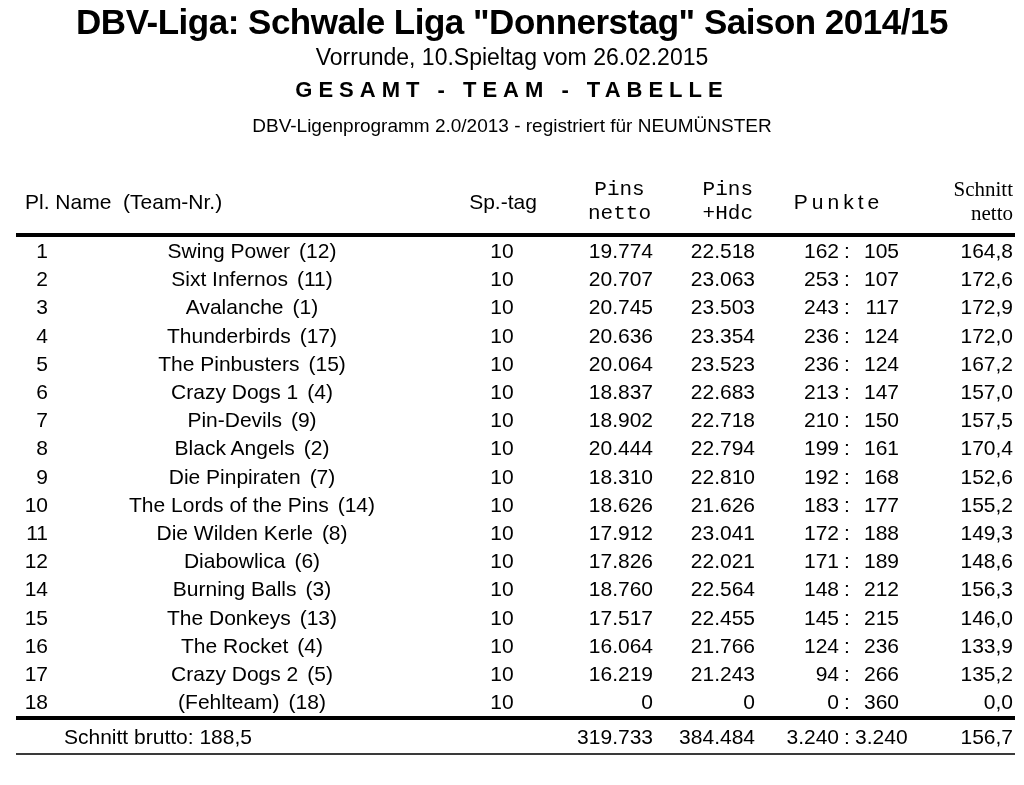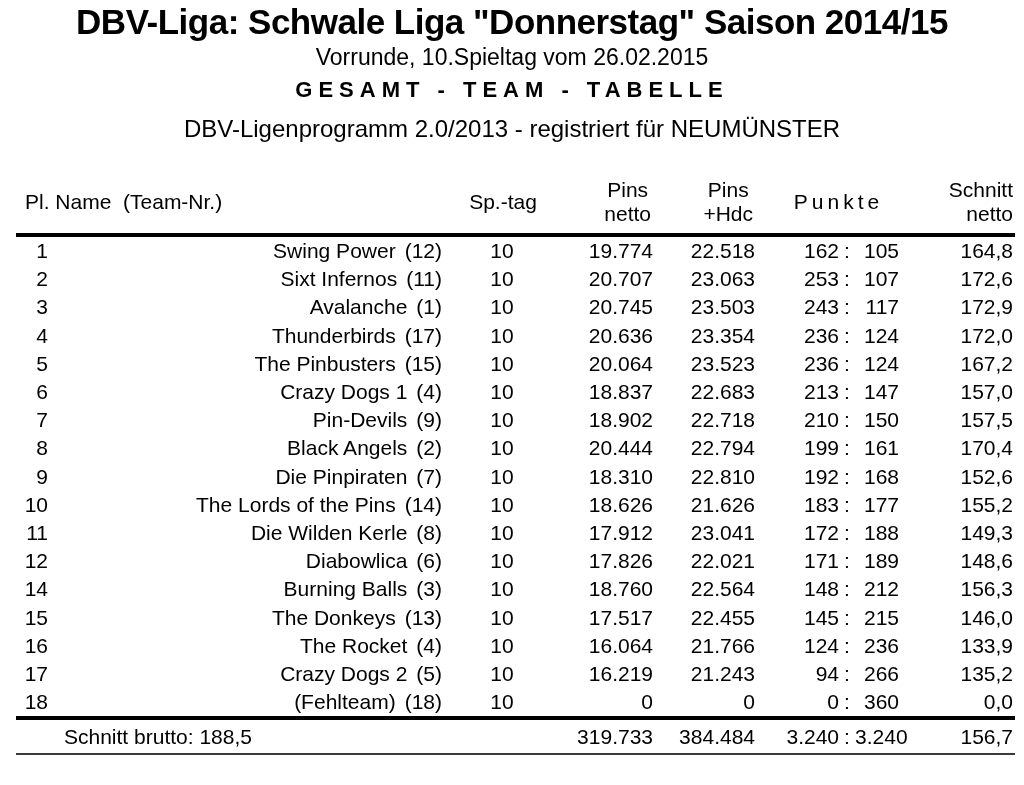--- a/index.html
+++ b/index.html
@@ -27,21 +27,21 @@
     font-size: 23px;
   }
   .doc-section-title {
     top: 77px;
     font-size: 22px;
     font-weight: bold;
     letter-spacing: 6px;
   }
   .doc-program {
     top: 115px;
-    font-size: 24px;
+    font-size: 19px;
   }
 
   table.league {
     position: absolute;
     top: 170px;
     left: 16px;
     width: 999px;
     border-collapse: collapse;
     table-layout: fixed;
     font-size: 21px;
@@ -52,27 +52,27 @@
     height: 63px;
     vertical-align: middle;
     border-bottom: 4px solid #000;
     line-height: 1.1;
   }
   th.h-plname { text-align: left; padding-left: 9px; white-space: pre; }
   th.h-sptag  { text-align: center; padding-left: 12px; }
   th.h-pnetto { text-align: right; padding-right: 6px; }
   th.h-phdc   { text-align: right; padding-right: 7px; }
   th.h-punkte { text-align: center; padding-left: 12px; letter-spacing: 4px; }
-  th.h-schnitt{ text-align: right; padding-right: 2px; }
-  .hstack { display: inline-block; text-align: center; }
+  th.h-schnitt{ text-align: right; padding-right: 2px; font-family: Liberation Serif, serif; }
+  .hstack { display: inline-block; text-align: center; font-family: Liberation Mono, monospace; }
   .hstack-right { display: inline-block; text-align: right; }
 
   tbody td { height: 28.2px; line-height: 28.2px; white-space: nowrap; overflow: visible; }
   td.pl      { text-align: right; padding-right: 4px; }
-  td.name    { text-align: right;  padding-left: 10px; }
+  td.name    { text-align: center;  padding-left: 10px; }
   td.name .team-nr { margin-left: 9px; }
   td.sptag   { text-align: center; padding-left: 10px; }
   td.pnetto  { text-align: right; padding-right: 4px; }
   td.phdc    { text-align: right; padding-right: 5px; }
   td.punkte  { padding-right: 6px; }
   td.punkte .pkt { display: flex; }
   .pkt-l   { flex: 1; text-align: right; }
   .pkt-sep { width: 16px; text-align: center; }
   .pkt-r   { width: 44px; text-align: right; }
   td.schnitt { text-align: right; padding-right: 2px; }

